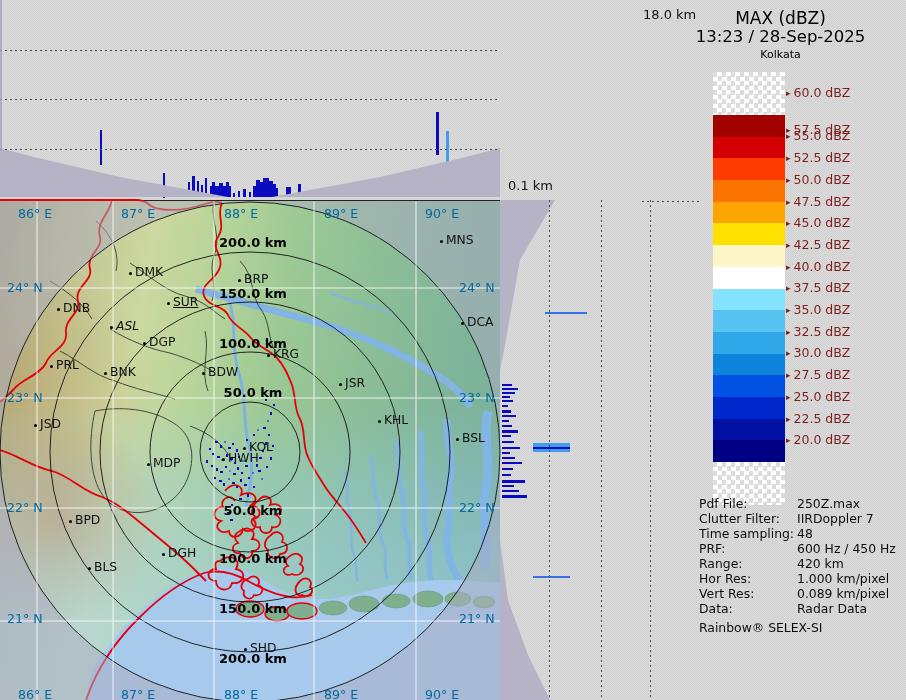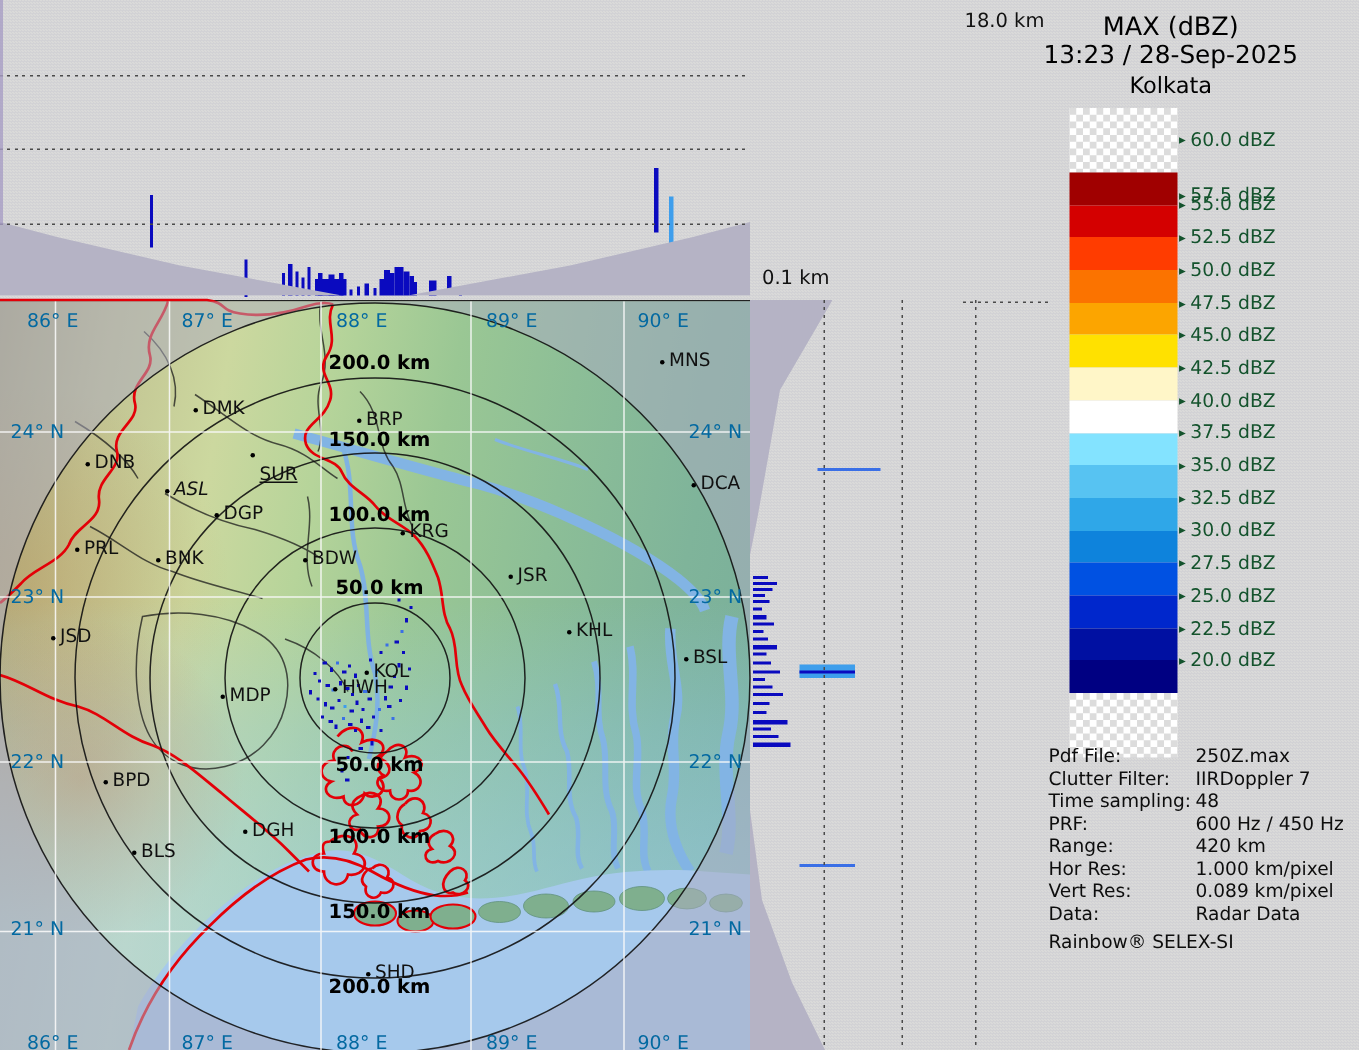--- a/index.html
+++ b/index.html
@@ -41,21 +41,21 @@
   .city-lbl{position:absolute;font-size:12.3px;color:#101010;white-space:nowrap}
   .geo-lbl{position:absolute;font-size:12.6px;color:#0369a1;white-space:nowrap}
   .ring-lbl{position:absolute;font-size:13px;font-weight:bold;color:#000;transform:translateX(-50%);white-space:nowrap}
   
   #legend{left:655px;top:0;width:251px;height:700px}
   #legend .title{position:absolute;width:100%;text-align:center;color:#000}
   #cb-stack{position:absolute;left:58px;top:72px;width:72px}
   .checker{width:72px;height:43px;
     background-image:repeating-conic-gradient(#ffffff 0% 25%, #dcdcdc 25% 50%);background-size:9px 9px}
   #cb-bands .band{width:72px;height:21.7px}
-  .cb-label{position:absolute;left:131px;font-size:12.5px;color:#14532d;white-space:nowrap;height:14px;line-height:14px}
+  .cb-label{position:absolute;left:131px;font-size:12.5px;color:#7f1d1d;white-space:nowrap;height:14px;line-height:14px}
   .cb-label .arr{font-size:9px;vertical-align:1px;margin-right:3px}
   #meta{position:absolute;left:44px;top:496px;width:212px;font-size:12.4px;line-height:15px;color:#0d0d0d}
   .mrow{display:flex}
   .ml{width:98px;flex:none}
   .mv{width:110px;flex:none;white-space:normal}
   #meta-footer{margin-top:4px}
 </style>
 </head>
 <body>
 
@@ -284,21 +284,21 @@
       </g>
   </svg>
   <div id="city-layer">
       <div class="city-dot" style="left: 440px; top: 39px;"></div>
       <div class="city-lbl" style="left: 446px; top: 32px;">MNS</div>
       <div class="city-dot" style="left: 129px; top: 71px;"></div>
       <div class="city-lbl" style="left: 135px; top: 64px;">DMK</div>
       <div class="city-dot" style="left: 238px; top: 78px;"></div>
       <div class="city-lbl" style="left: 244px; top: 71px;">BRP</div>
       <div class="city-dot" style="left: 167px; top: 101px;"></div>
-      <div class="city-lbl" style="left: 173px; top: 108px; text-decoration: underline;">SUR</div>
+      <div class="city-lbl" style="left: 173px; top: 94px; text-decoration: underline;">SUR</div>
       <div class="city-dot" style="left: 57px; top: 107px;"></div>
       <div class="city-lbl" style="left: 63px; top: 100px;">DNB</div>
       <div class="city-dot" style="left: 110px; top: 125px;"></div>
       <div class="city-lbl" style="left: 116px; top: 118px; font-style: italic;">ASL</div>
       <div class="city-dot" style="left: 143px; top: 141px;"></div>
       <div class="city-lbl" style="left: 149px; top: 134px;">DGP</div>
       <div class="city-dot" style="left: 267px; top: 153px;"></div>
       <div class="city-lbl" style="left: 273px; top: 146px;">KRG</div>
       <div class="city-dot" style="left: 50px; top: 164px;"></div>
       <div class="city-lbl" style="left: 56px; top: 157px;">PRL</div>
@@ -359,21 +359,21 @@
       <div class="ring-lbl" style="left: 253px; top: 302px;">50.0 km</div>
       <div class="ring-lbl" style="left: 253px; top: 350px;">100.0 km</div>
       <div class="ring-lbl" style="left: 253px; top: 400px;">150.0 km</div>
       <div class="ring-lbl" style="left: 253px; top: 450px;">200.0 km</div>
     </div>
 </div>
 
 <div id="legend" class="abs">
   <div class="title" style="top:8px;font-size:17px">MAX (dBZ)</div>
   <div class="title" style="top:27px;font-size:16.5px">13:23 / 28-Sep-2025</div>
-  <div class="title" style="top:48px;font-size:15px">Kolkata</div>
+  <div class="title" style="top:48px;font-size:11px">Kolkata</div>
 
   <div id="cb-stack">
     <div class="checker"></div>
     <div id="cb-bands">
         <div class="band" style="background: rgb(160, 0, 0);"></div>
         <div class="band" style="background: rgb(212, 0, 0);"></div>
         <div class="band" style="background: rgb(255, 60, 0);"></div>
         <div class="band" style="background: rgb(251, 115, 0);"></div>
         <div class="band" style="background: rgb(252, 165, 0);"></div>
         <div class="band" style="background: rgb(255, 225, 0);"></div>

